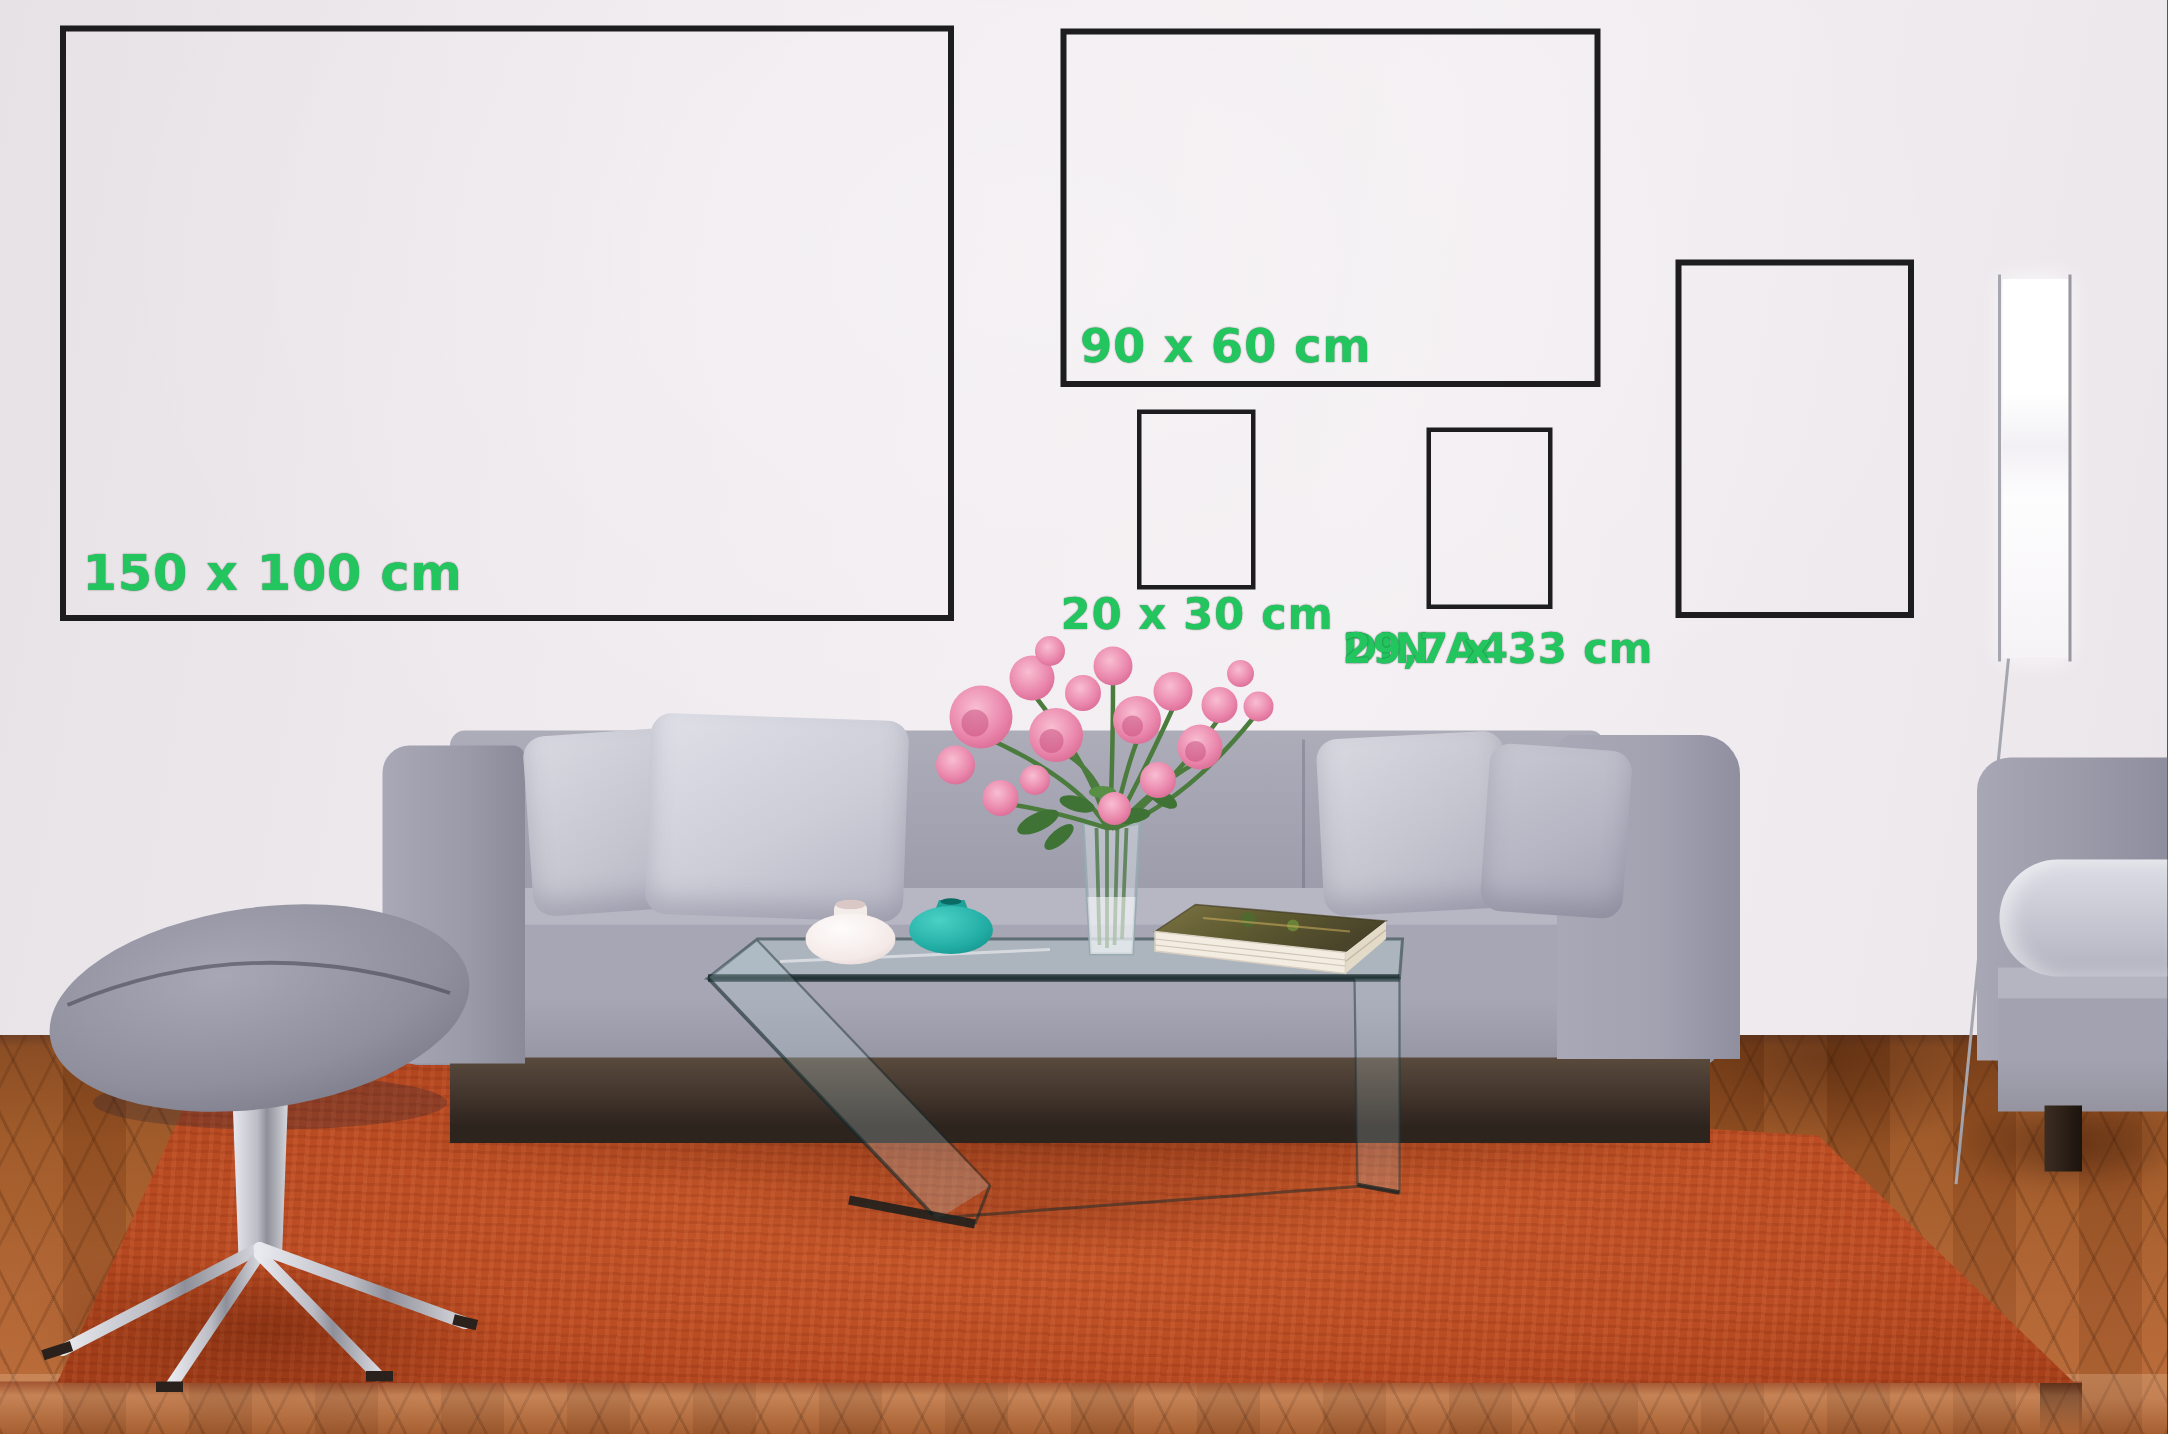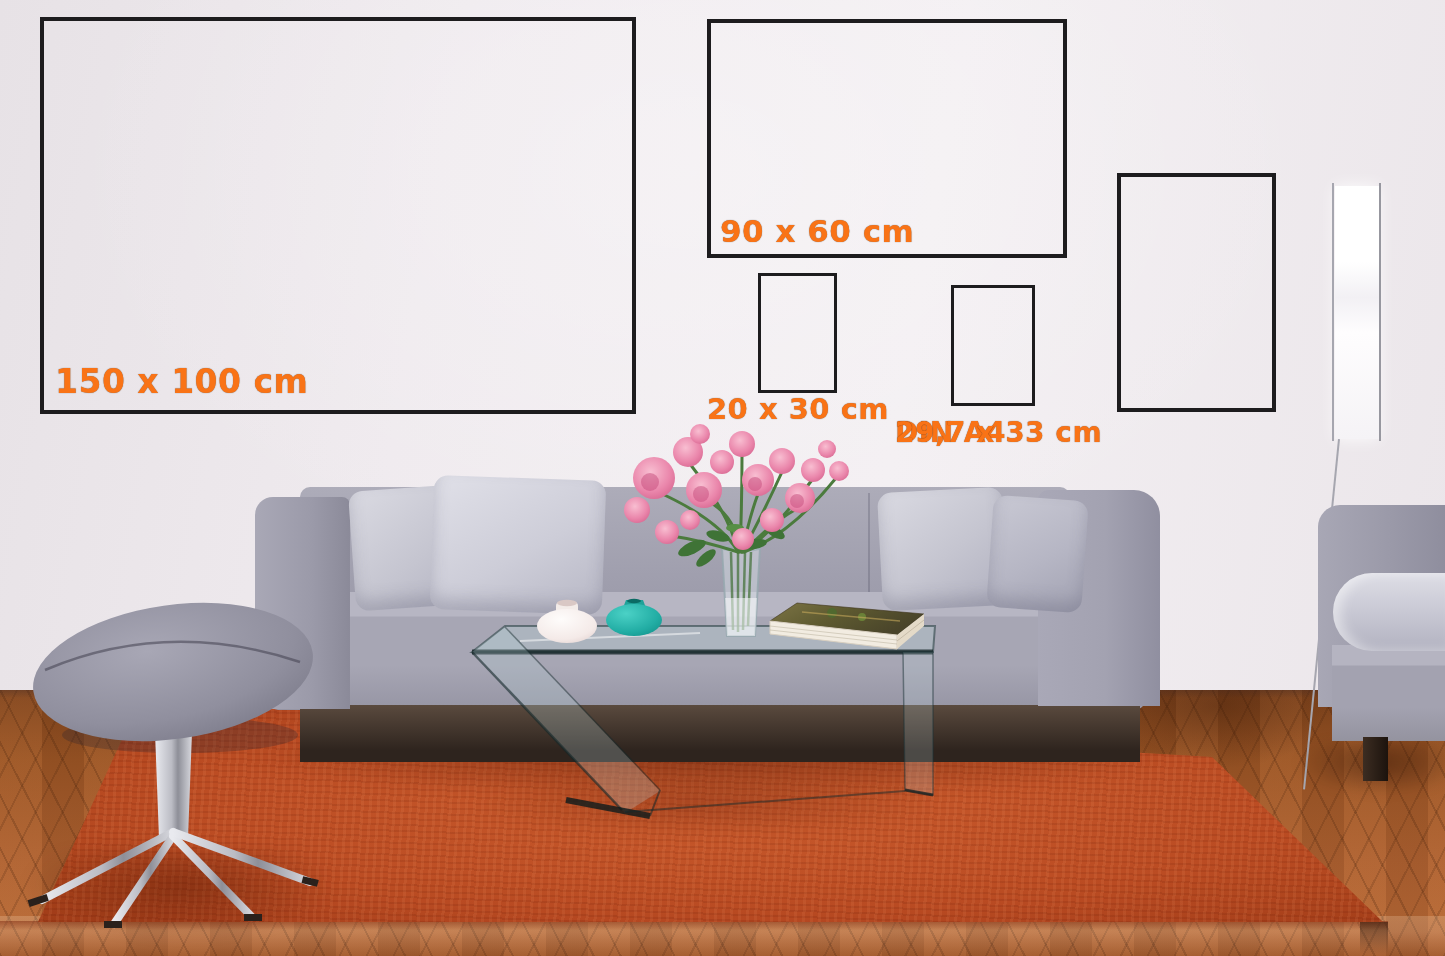--- a/index.html
+++ b/index.html
@@ -93,21 +93,21 @@
   .rod-low{left:1338px;top:439px;height:352px;transform:rotate(5.7deg);transform-origin:top left;}
 
   
   .frame{z-index:5;border:4px solid #1d1c1e;background:transparent;}
   .f150{left:40px; top:17px; width:596px;height:397px;}
   .f90 {left:707px;top:19px; width:360px;height:239px;}
   .f20 {left:758px;top:273px;width:79px; height:120px;border-width:3px;}
   .fa4 {left:951px;top:285px;width:84px; height:121px;border-width:3px;}
   .f60 {left:1117px;top:173px;width:159px;height:239px;}
 
-  .lbl{z-index:6;color:#f97316;font-weight:bold;line-height:1.04;letter-spacing:.5px;
+  .lbl{z-index:6;color:#22c55e;font-weight:bold;line-height:1.04;letter-spacing:.5px;
        text-shadow:0 0 1px rgba(25,24,27,.65);white-space:nowrap;}
   .l150{left:55px; top:365px;font-size:33px;}
   .l90 {left:720px;top:215px;font-size:31px;}
   .l20 {left:700px;top:394px;width:196px;text-align:center;font-size:29px;}
   .la4 {left:895px;top:418px;width:200px;text-align:center;font-size:28px;}
   .la4 span{position:static;display:block;}
   .l60 {left:1100px;top:421px;width:200px;text-align:center;font-size:30px;}
 
   
   .svg-layer{left:0;top:0;width:1445px;height:956px;z-index:60;pointer-events:none;}

